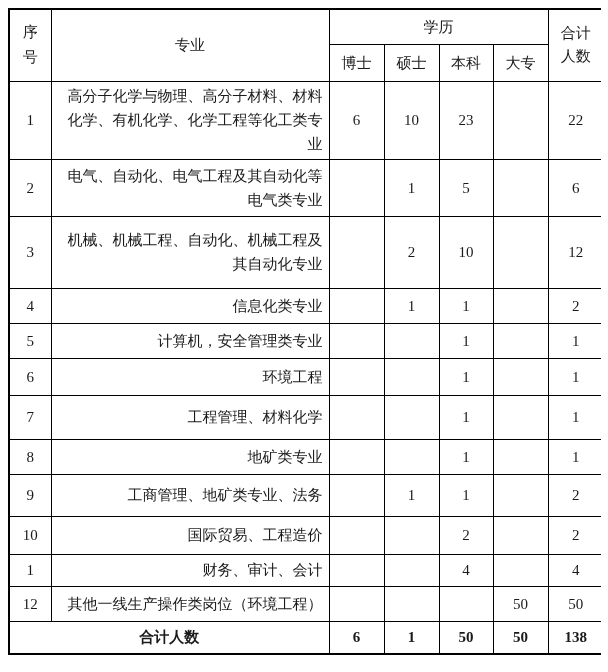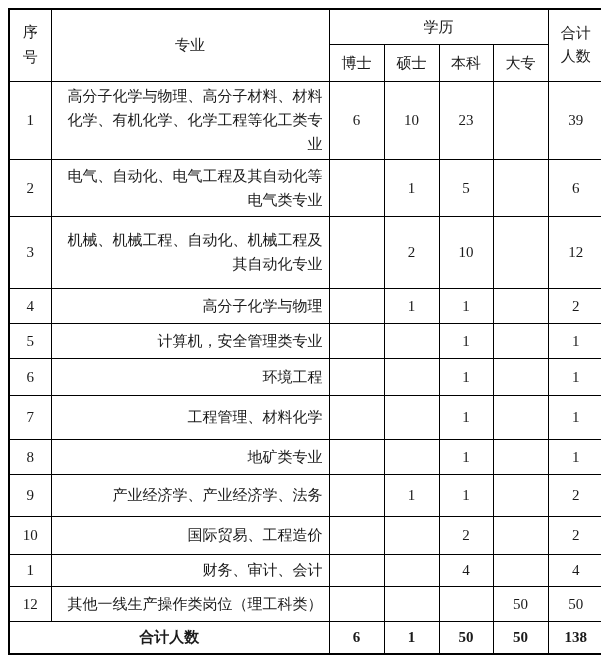--- a/index.html
+++ b/index.html
@@ -84,21 +84,21 @@
       </tr>
     </thead>
     <tbody>
       <tr style="height:78px">
         <td>1</td>
         <td class="major-cell">高分子化学与物理、高分子材料、材料化学、有机化学、化学工程等化工类专业</td>
         <td>6</td>
         <td>10</td>
         <td>23</td>
         <td></td>
-        <td>39</td>
+        <td>22</td>
       </tr>
       <tr style="height:57px">
         <td>2</td>
         <td class="major-cell">电气、自动化、电气工程及其自动化等电气类专业</td>
         <td></td>
         <td>1</td>
         <td>5</td>
         <td></td>
         <td>6</td>
       </tr>
@@ -106,21 +106,21 @@
         <td>3</td>
         <td class="major-cell">机械、机械工程、自动化、机械工程及其自动化专业</td>
         <td></td>
         <td>2</td>
         <td>10</td>
         <td></td>
         <td>12</td>
       </tr>
       <tr style="height:35px">
         <td>4</td>
-        <td class="major-cell">高分子化学与物理</td>
+        <td class="major-cell">信息化类专业</td>
         <td></td>
         <td>1</td>
         <td>1</td>
         <td></td>
         <td>2</td>
       </tr>
       <tr style="height:35px">
         <td>5</td>
         <td class="major-cell">计算机，安全管理类专业</td>
         <td></td>
@@ -151,21 +151,21 @@
         <td>8</td>
         <td class="major-cell">地矿类专业</td>
         <td></td>
         <td></td>
         <td>1</td>
         <td></td>
         <td>1</td>
       </tr>
       <tr style="height:42px">
         <td>9</td>
-        <td class="major-cell">产业经济学、产业经济学、法务</td>
+        <td class="major-cell">工商管理、地矿类专业、法务</td>
         <td></td>
         <td>1</td>
         <td>1</td>
         <td></td>
         <td>2</td>
       </tr>
       <tr style="height:38px">
         <td>10</td>
         <td class="major-cell">国际贸易、工程造价</td>
         <td></td>
@@ -178,21 +178,21 @@
         <td>1</td>
         <td class="major-cell">财务、审计、会计</td>
         <td></td>
         <td></td>
         <td>4</td>
         <td></td>
         <td>4</td>
       </tr>
       <tr style="height:35px">
         <td>12</td>
-        <td class="major-cell">其他一线生产操作类岗位（理工科类）</td>
+        <td class="major-cell">其他一线生产操作类岗位（环境工程）</td>
         <td></td>
         <td></td>
         <td></td>
         <td>50</td>
         <td>50</td>
       </tr>
     </tbody>
     <tfoot>
       <tr style="height:33px">
         <td colspan="2">合计人数</td>

